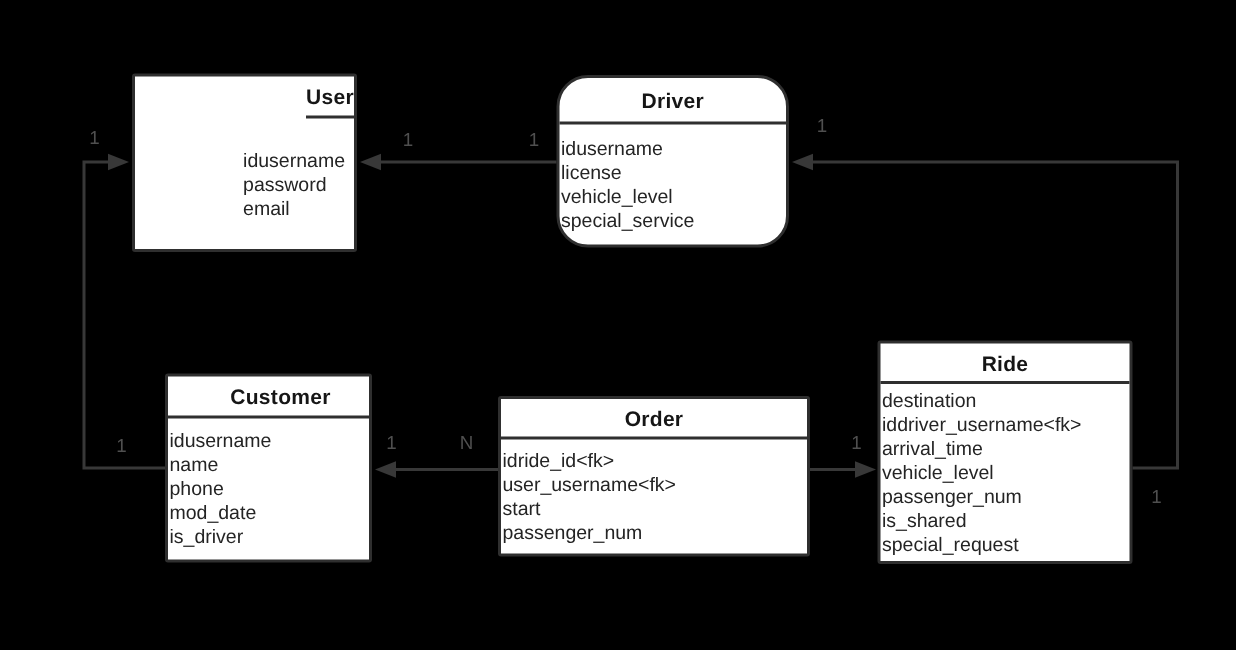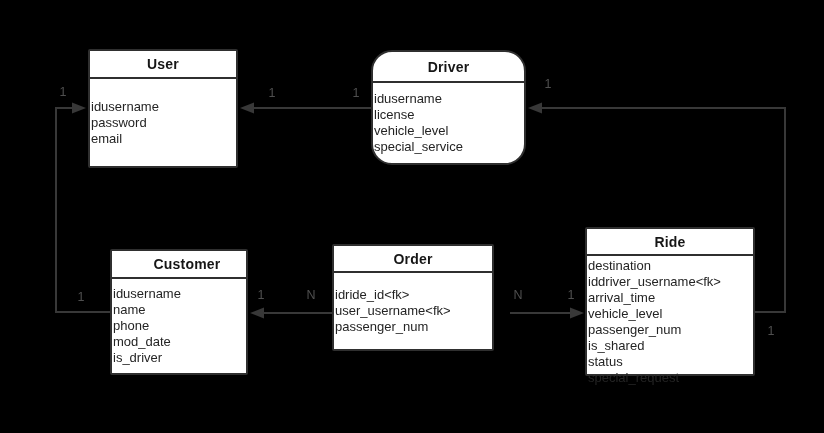--- a/index.html
+++ b/index.html
@@ -106,21 +106,21 @@
     </g>
 
     <g>
       <path class="conn" d="M755 312 H785 V108 H542"></path>
       <polygon class="arrowhead" points="528,108 542,102.5 542,113.5"></polygon>
       <text class="card-label" x="548" y="88" text-anchor="middle">1</text>
       <text class="card-label" x="771" y="335" text-anchor="middle">1</text>
     </g>
   </svg>
 
-  <div class="entity" style="left:88px; top:49px; width:150px; height:119px;">
+  <div class="entity" style="left:88px; top:49px; width:150px; height:119px;align-items:flex-end;">
     <div class="entity-title" style="height:26px;">User</div>
     <div class="entity-fields">
       <div class="field">idusername</div>
       <div class="field">password</div>
       <div class="field">email</div>
     </div>
   </div>
 
   <div class="entity" style="left:371px; top:50px; width:155px; height:115px;border-radius:21px;">
     <div class="entity-title" style="height:29px;">Driver</div>
@@ -136,36 +136,36 @@
     <div class="entity-title" style="height:26px;padding-left:16px;">Customer</div>
     <div class="entity-fields">
       <div class="field">idusername</div>
       <div class="field">name</div>
       <div class="field">phone</div>
       <div class="field">mod_date</div>
       <div class="field">is_driver</div>
     </div>
   </div>
 
-  <div class="entity" style="left:332px; top:244px; width:162px; height:107px;">
+  <div class="entity" style="left:332px; top:264px; width:208px; height:107px;">
     <div class="entity-title" style="height:25px;">Order</div>
     <div class="entity-fields">
       <div class="field">idride_id&lt;fk&gt;</div>
       <div class="field">user_username&lt;fk&gt;</div>
+      <div class="field">start</div>
       <div class="field">passenger_num</div>
     </div>
   </div>
 
   <div class="entity" style="left:585px; top:227px; width:170px; height:149px;">
     <div class="entity-title" style="height:25px;">Ride</div>
     <div class="entity-fields">
       <div class="field">destination</div>
       <div class="field">iddriver_username&lt;fk&gt;</div>
       <div class="field">arrival_time</div>
       <div class="field">vehicle_level</div>
       <div class="field">passenger_num</div>
       <div class="field">is_shared</div>
-      <div class="field">status</div>
       <div class="field">special_request</div>
     </div>
   </div>
 
 </div>
 
 </body></html>

